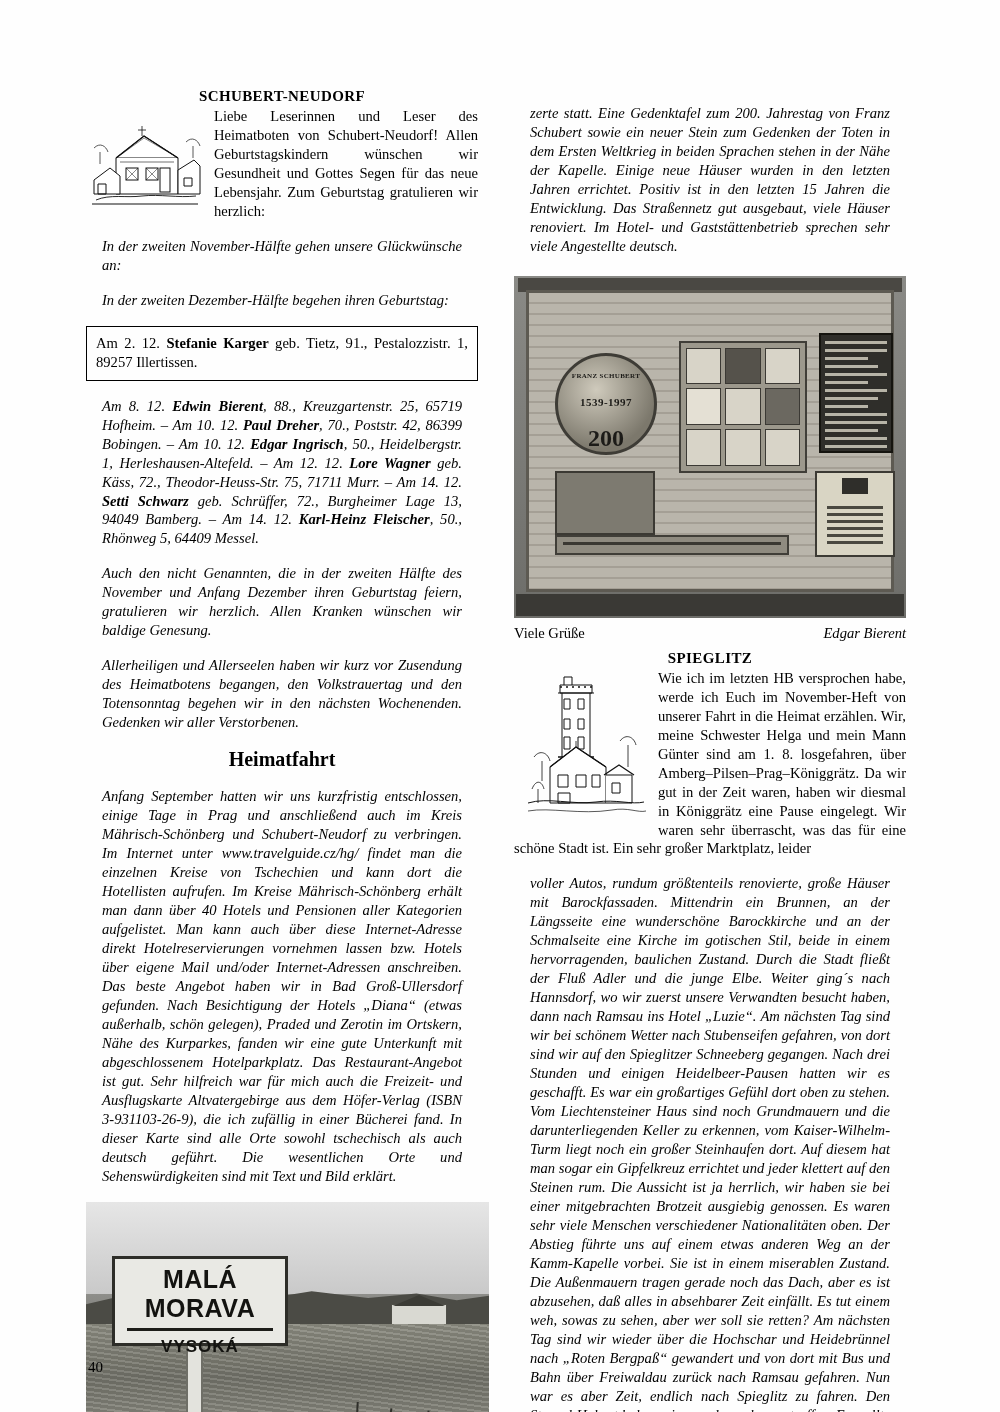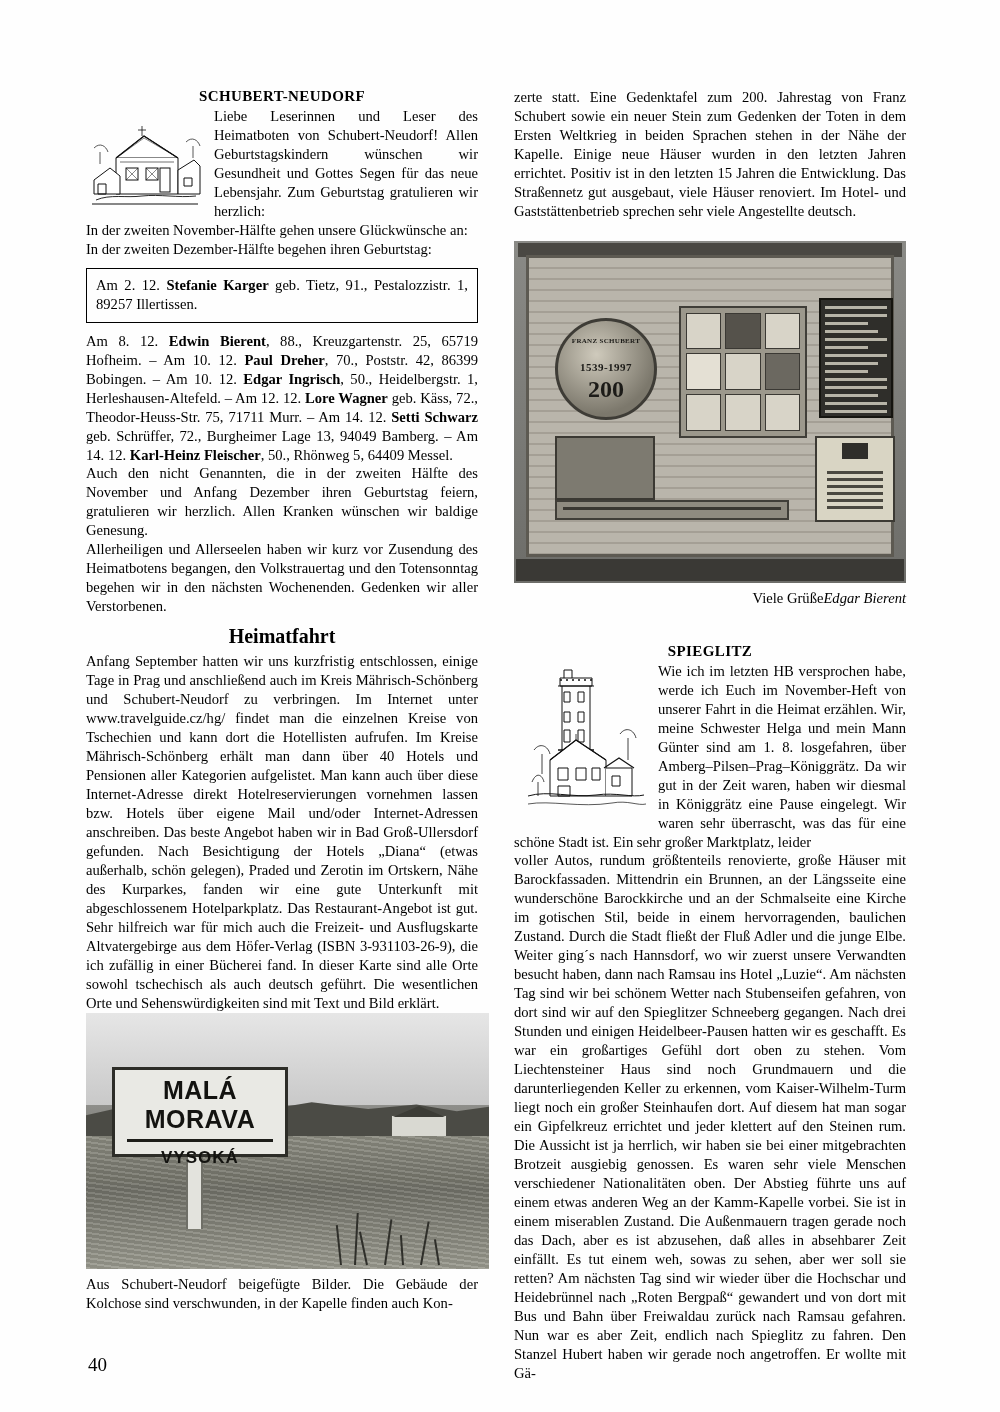--- a/index.html
+++ b/index.html
@@ -36,22 +36,23 @@
     width: 392px;
     height: 1236px;
   }
   .col-left { left: 0; }
   .col-right { left: 428px; }
 
   p, div.para {
     font-size: 14.6px;
     line-height: 1.30;
     text-align: justify;
-    margin: 0;
+    margin: 16px;
     hyphens: manual;
+    font-style: italic;
   }
   b, .bold { font-weight: bold; }
   .heading {
     font-weight: bold;
     text-align: center;
     font-size: 15px;
     letter-spacing: 0.4px;
     margin: 0 0 2px 0;
   }
   .section-title {
@@ -95,31 +96,31 @@
     border: 0;
   }
   .photo-caption {
     font-size: 14.6px;
     line-height: 1.30;
     text-align: justify;
     margin-top: 6px;
   }
   .sig-row {
     display: flex;
-    justify-content: flex-end;
+    justify-content: space-between;
     font-size: 14.6px;
     margin-top: 7px;
   }
   .sig-right { font-style: italic; }
 
   .folio {
     position: absolute;
     left: 88px;
     bottom: 36px;
-    font-size: 19px;
+    font-size: 15px;
   }
 
   
   #board-photo {
     width: 392px;
     height: 342px;
     margin-top: 20px;
     background: linear-gradient(#8a8a86, #6d6d69);
   }
   .board-inner {
@@ -151,21 +152,21 @@
   }
   .circ span {
     position: absolute;
     left: 0; right: 0;
     text-align: center;
     font-family: "Liberation Serif", serif;
     color: #1c1b18;
     font-weight: bold;
   }
   .circ .y { top: 40px; font-size: 11px; letter-spacing: .5px; }
-  .circ .n { top: 55px; font-size: 24px; }
+  .circ .n { top: 69px; font-size: 24px; }
   .circ .t { top: 16px; font-size: 7px; letter-spacing: .3px;}
   .pgrid {
     position: absolute;
     left: 150px; top: 48px;
     width: 128px; height: 132px;
     background: #9c988c;
     border: 2px solid #403e38;
     display: grid;
     grid-template-columns: repeat(3, 1fr);
     grid-template-rows: repeat(3, 1fr);
@@ -457,21 +458,21 @@
             </div>
         </div>
         <div class="board-base"></div>
       </div>
 
       <div class="sig-row">
         <span>Viele Grüße</span>
         <span class="sig-right">Edgar Bierent</span>
       </div>
 
-      <div class="heading" style="margin-top:36px">SPIEGLITZ</div>
+      <div class="heading" style="margin-top:8px">SPIEGLITZ</div>
 
       <div>
         <div class="sketch-float sp">
           <svg class="sk" viewBox="0 0 128 158" width="128" height="158" aria-hidden="true">
             <g stroke="#111" fill="none" stroke-width="1">
               <path d="M44 14 L44 6 L52 6 L52 14"></path>
               <path d="M40 14 L72 14 L72 22 L40 22 Z" fill="#fff"></path>
               <path d="M42 22 L42 86 M70 22 L70 86"></path>
               <path d="M38 86 L74 86" stroke-width="1.4"></path>
               <path d="M44 28 h6 v10 h-6 z M58 28 h6 v10 h-6 z"></path>

